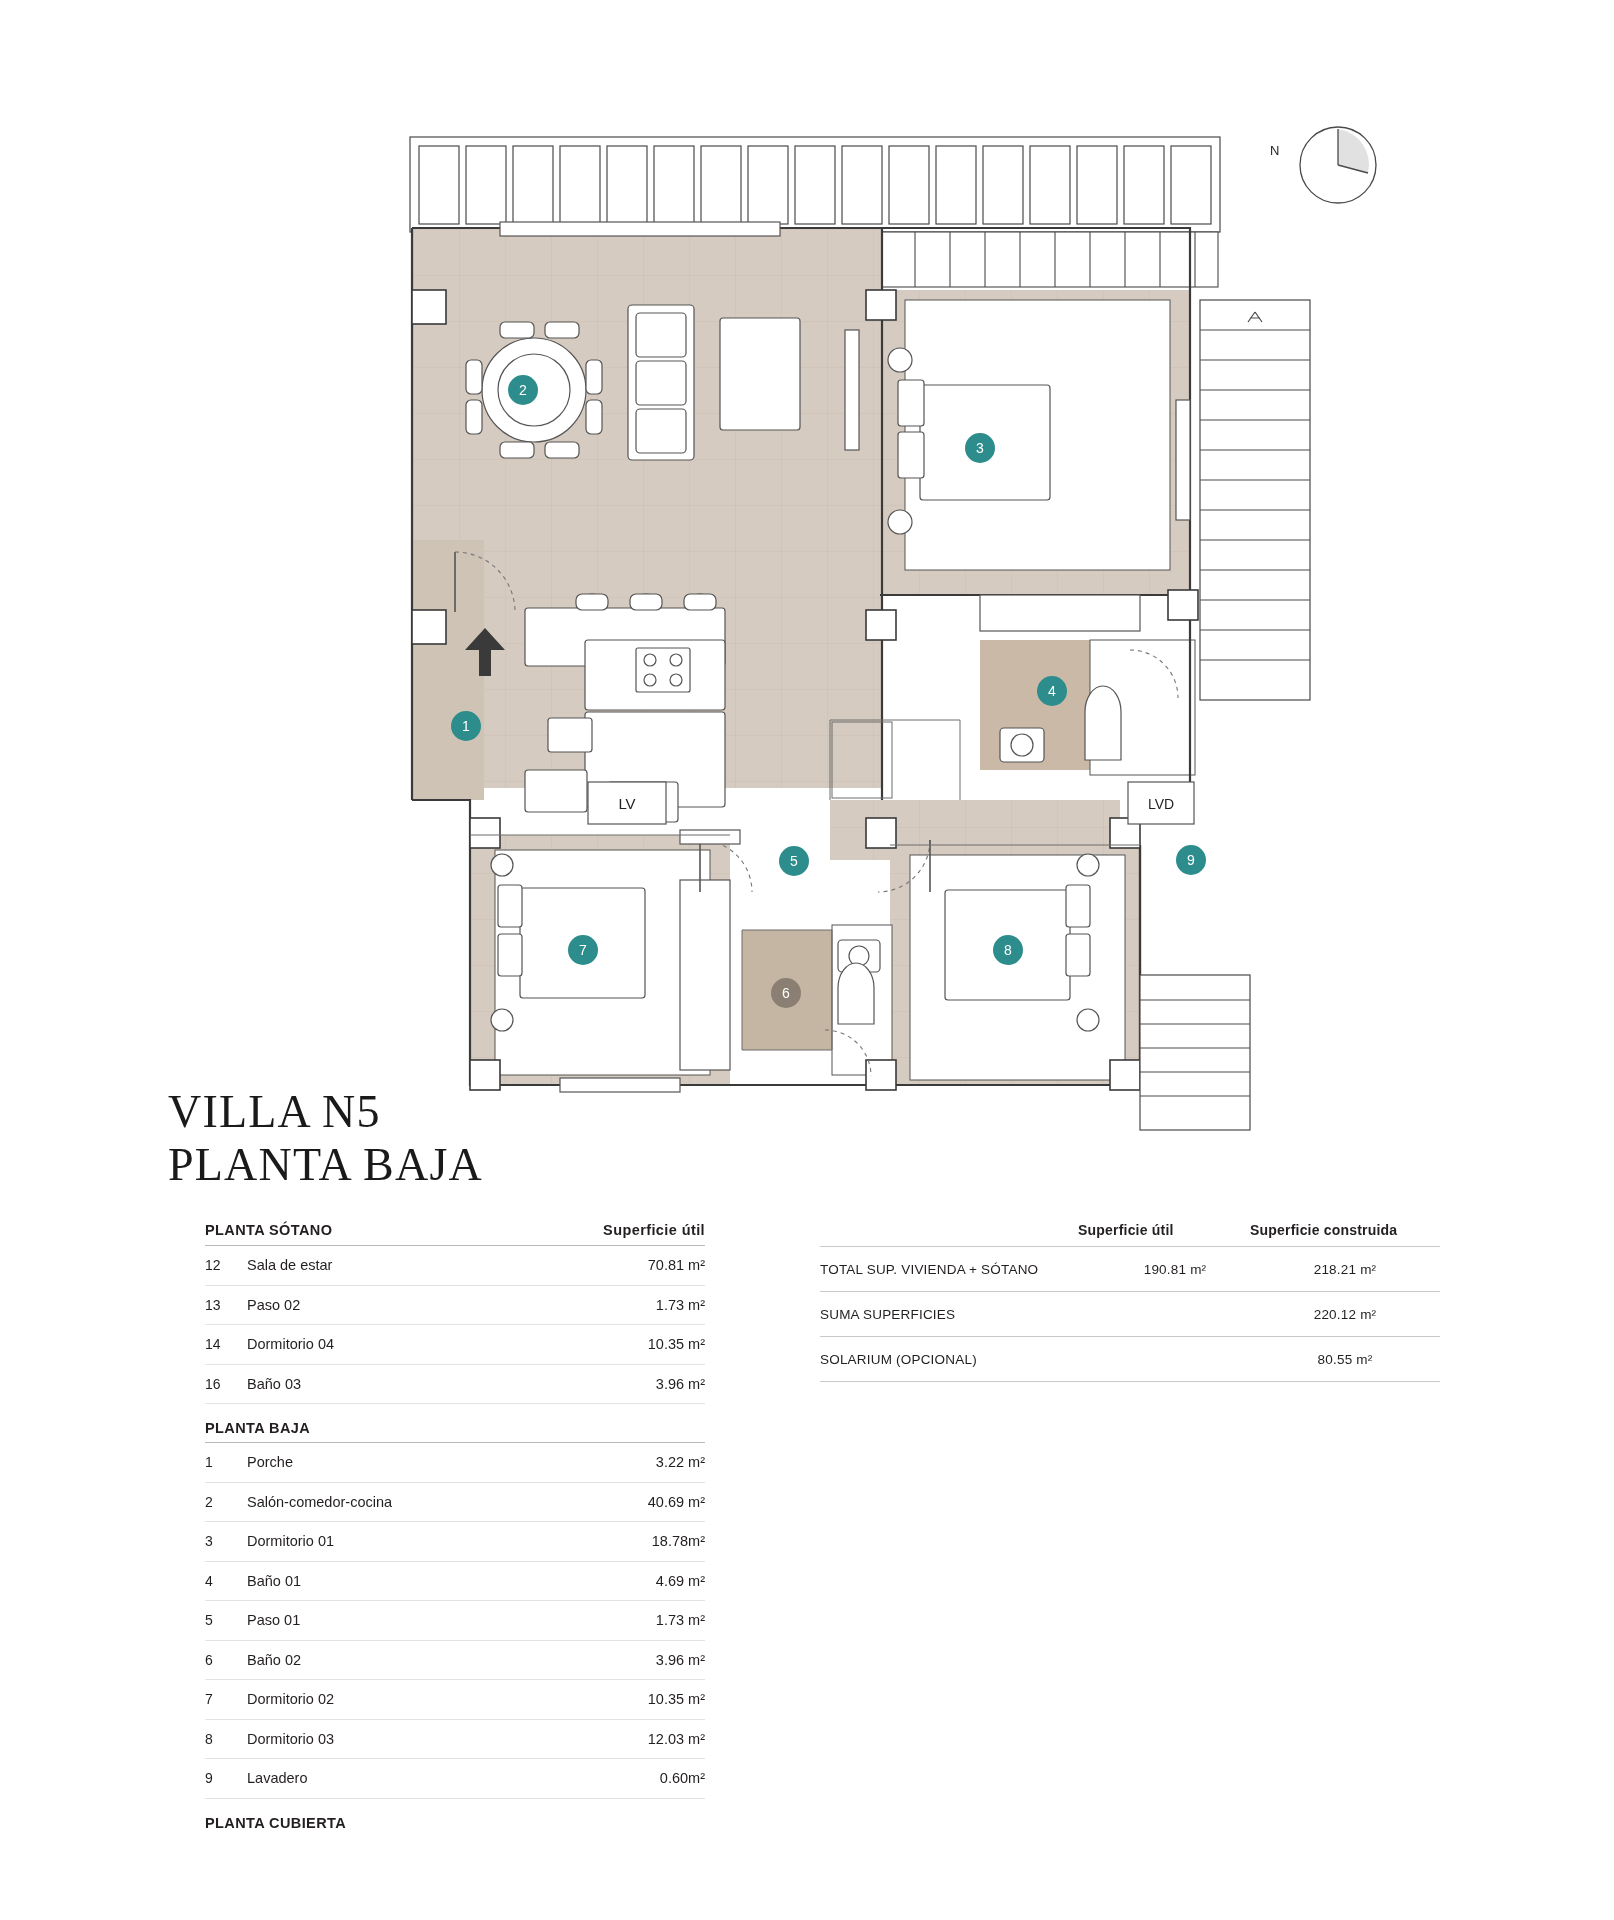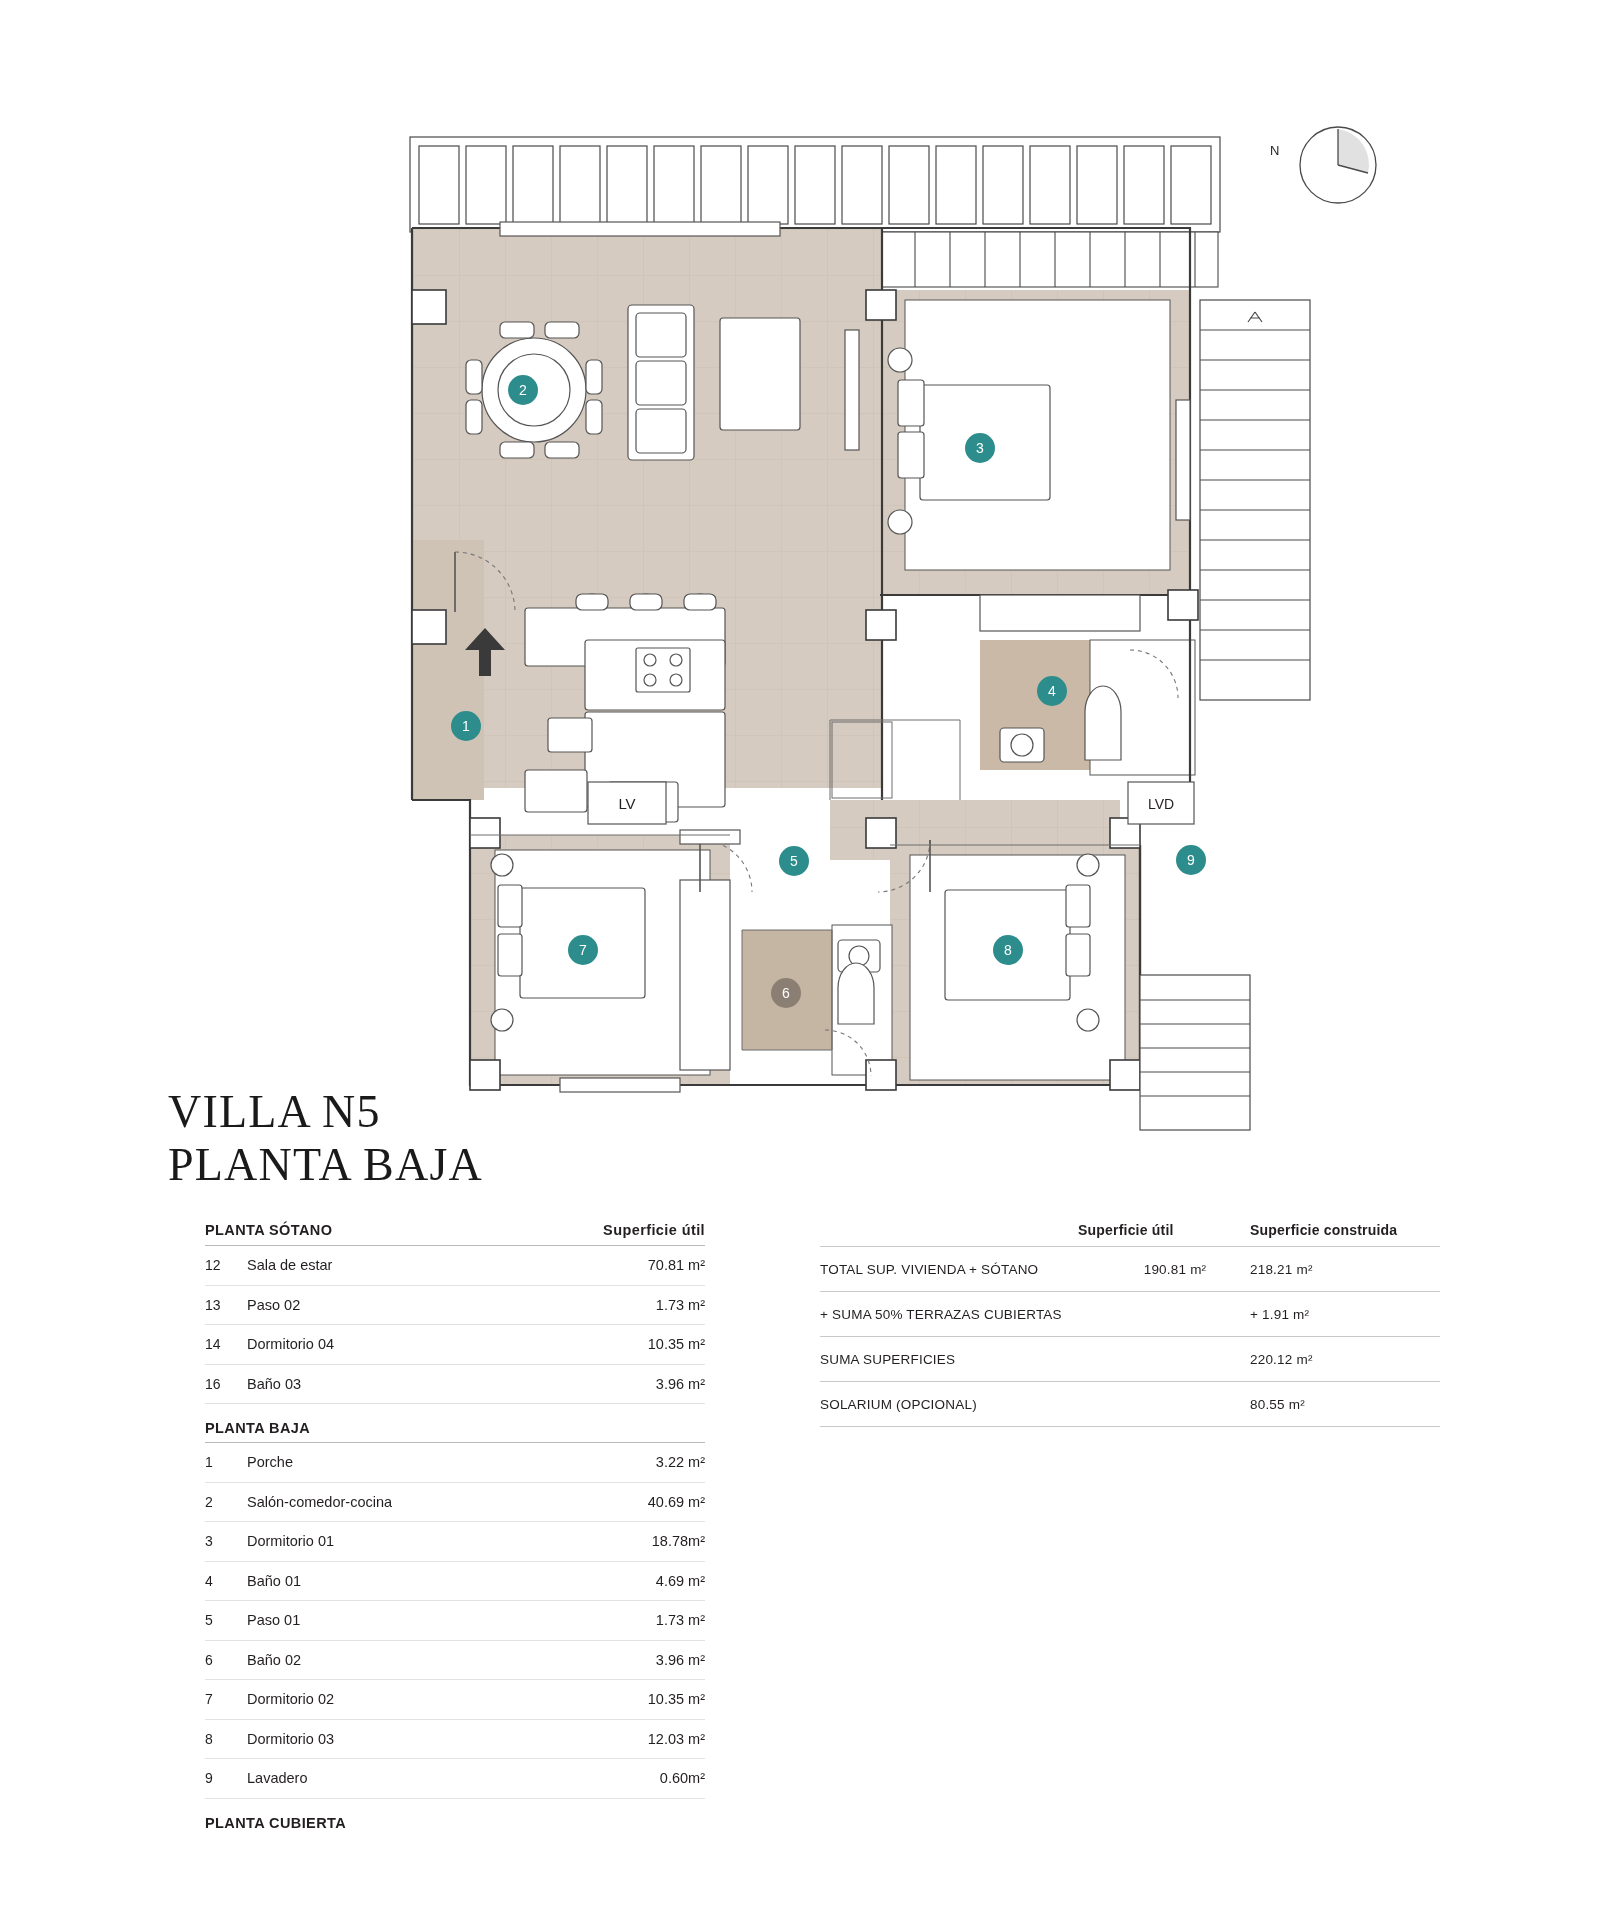--- a/index.html
+++ b/index.html
@@ -113,21 +113,21 @@
     display: flex;
     align-items: center;
     height: 44px;
     border-top: 1px solid #c9c9c9;
     font-weight: normal;
     letter-spacing: .2px;
   }
   .rt-row:last-child { border-bottom: 1px solid #c9c9c9; }
   .rt-row .rlabel { flex: 1; font-size: 13.5px; }
   .rt-row .v1 { width: 150px; text-align: center; font-size: 13.5px; }
-  .rt-row .v2 { width: 190px; text-align: left; font-size: 13.5px; }
+  .rt-row .v2 { width: 190px; text-align: center; font-size: 13.5px; }
 
   
 </style>
 </head>
 <body>
 
 <svg id="plan" viewBox="0 0 1614 1180">
   <defs>
     <pattern id="tile" width="46" height="46" patternUnits="userSpaceOnUse">
       <rect width="46" height="46" fill="#d6cbc0"></rect>
@@ -496,25 +496,20 @@
     <span class="c1">Superficie útil</span>
     <span class="c2">Superficie construida</span>
   </div>
   <div id="totals-rows">
       <div class="rt-row">
         <span class="rlabel">TOTAL SUP. VIVIENDA + SÓTANO</span>
         <span class="v1">190.81  m²</span>
         <span class="v2">218.21 m²</span>
       </div>
       <div class="rt-row">
-        <span class="rlabel">+ SUMA 50% TERRAZAS CUBIERTAS</span>
-        <span class="v1"></span>
-        <span class="v2">+ 1.91 m²</span>
-      </div>
-      <div class="rt-row">
         <span class="rlabel"> SUMA SUPERFICIES</span>
         <span class="v1"></span>
         <span class="v2">220.12 m²</span>
       </div>
       <div class="rt-row">
         <span class="rlabel">SOLARIUM (OPCIONAL)</span>
         <span class="v1"></span>
         <span class="v2">80.55 m²</span>
       </div>
     </div>

